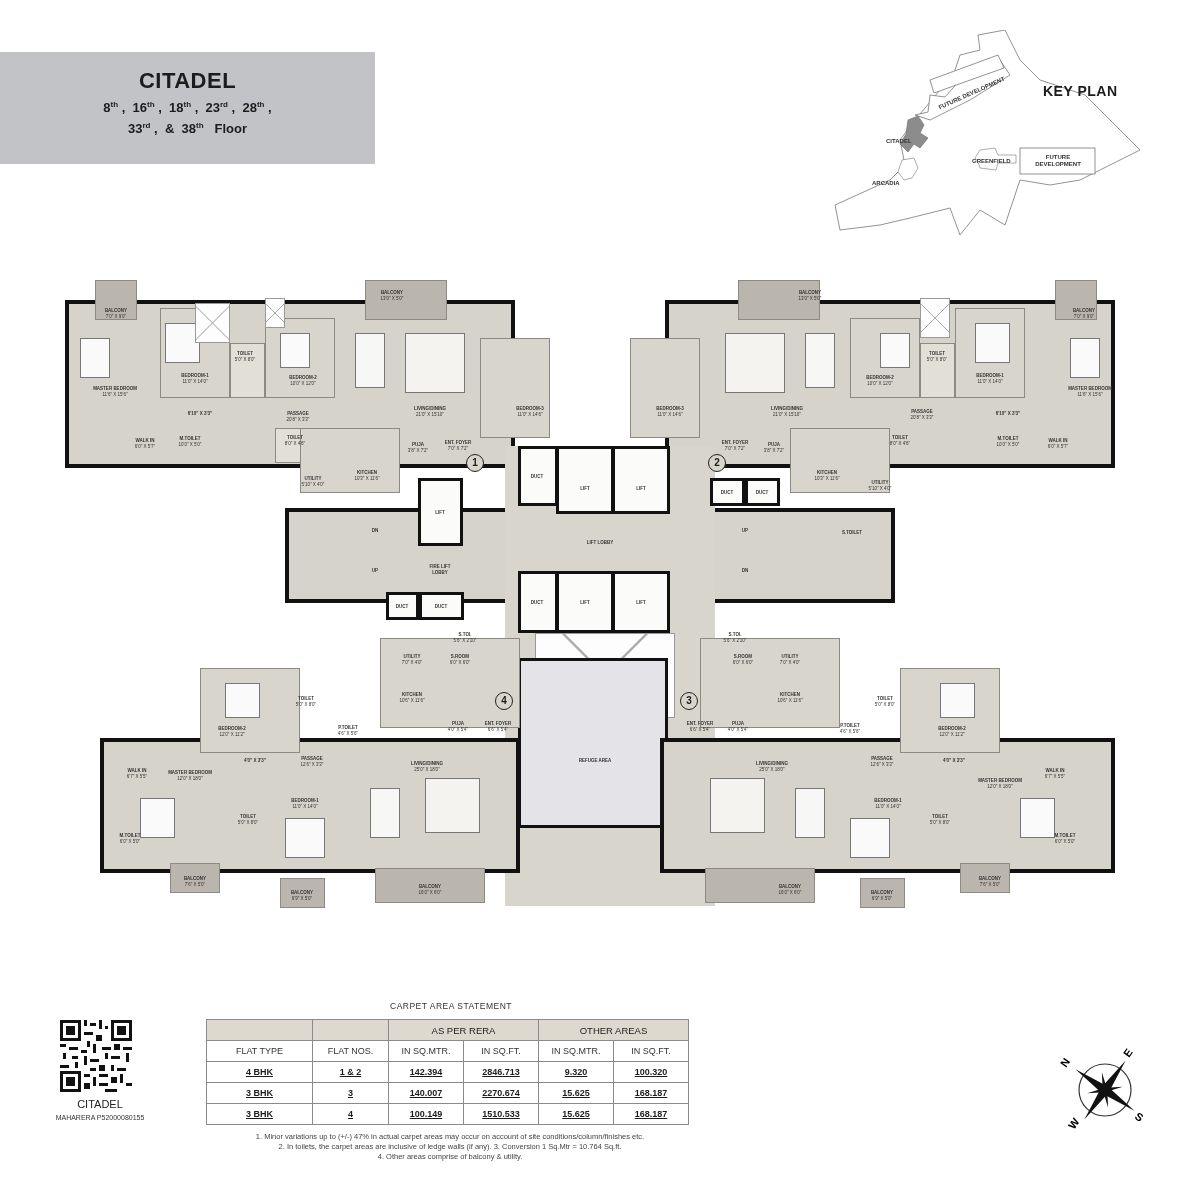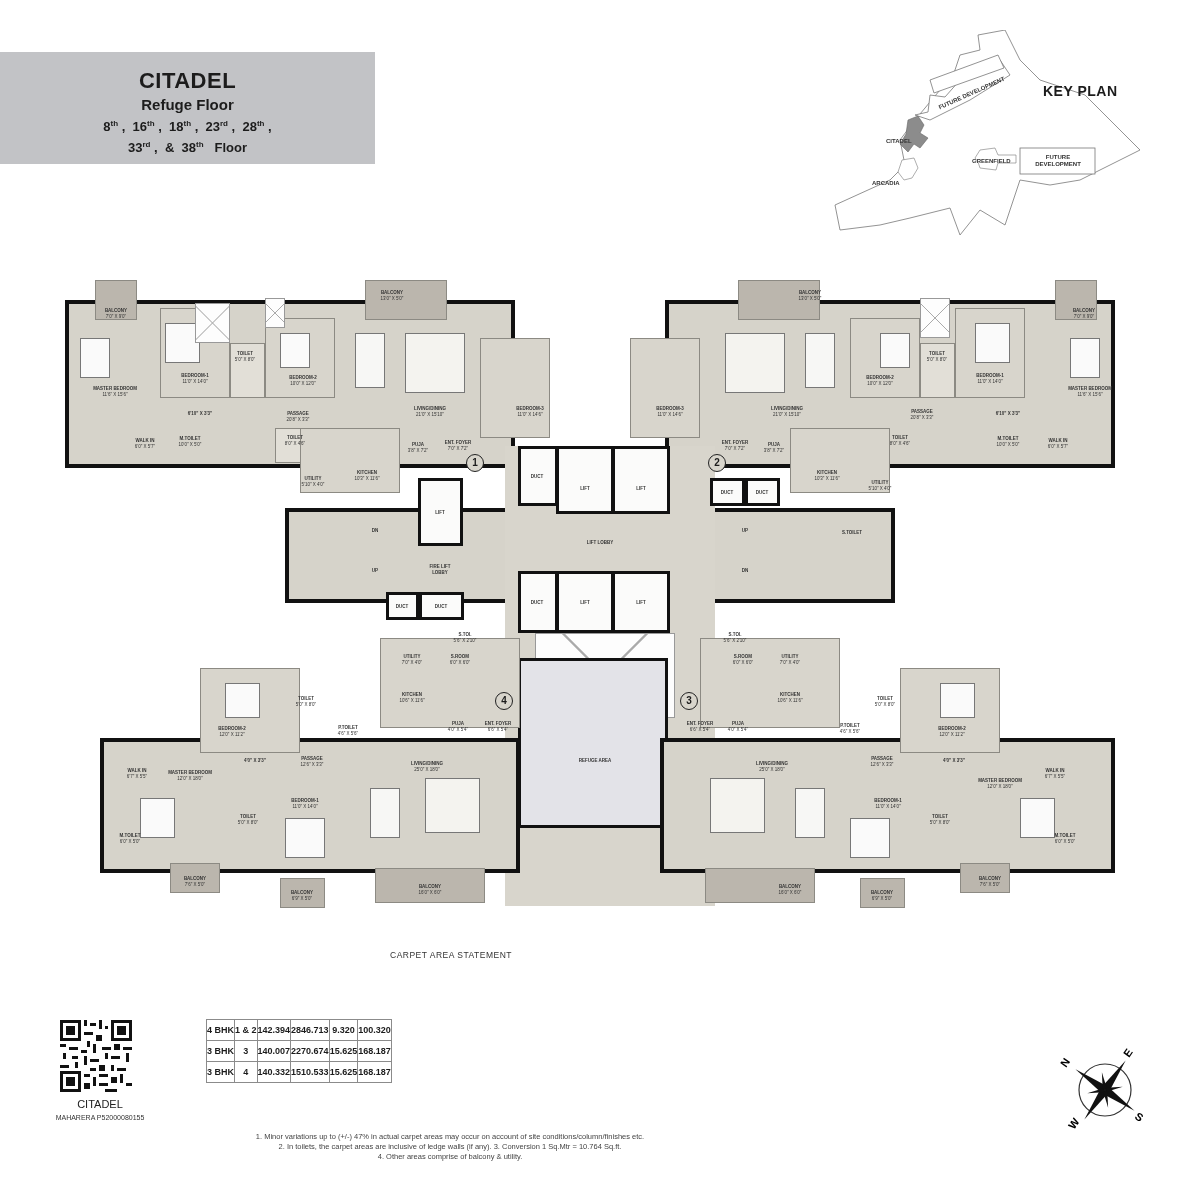--- a/index.html
+++ b/index.html
@@ -25,40 +25,39 @@
   .shaft{position:absolute;background:#fdfdfd;border:1px solid #999;box-sizing:border-box;
     background-image:linear-gradient(45deg,transparent 49%,#aaa 49.5%,#aaa 50.5%,transparent 51%),linear-gradient(-45deg,transparent 49%,#aaa 49.5%,#aaa 50.5%,transparent 51%);}
   .refuge{position:absolute;background:#e3e3e8;border:3px solid #111;box-sizing:border-box;}
   .lbl{position:absolute;font-size:4.5px;font-weight:bold;color:#333;text-align:center;line-height:6px;white-space:nowrap;transform:translateX(-50%);}
   .lbl b{display:block;font-weight:normal;}
   .flatno{position:absolute;width:16px;height:16px;border:1px solid #222;border-radius:50%;font-size:10px;font-weight:bold;text-align:center;line-height:16px;background:#d8d5cc;}
   .bed{position:absolute;background:#fafafa;border:1px solid #777;box-sizing:border-box;}
   .sofa{position:absolute;background:#f4f3ef;border:1px solid #777;box-sizing:border-box;}
   .table{position:absolute;background:#f7f7f5;border:1px solid #777;box-sizing:border-box;}
   
-  #carpet-title{left:390px;top:950px;font-size:8.5px;letter-spacing:0.5px;color:#333;}
+  #carpet-title{left:390px;top:1001px;font-size:8.5px;letter-spacing:0.5px;color:#333;}
   #carpet-table{left:206px;top:1019px;border-collapse:collapse;font-size:9px;}
   #carpet-table td,#carpet-table th{border:1px solid #8b8b8b;height:20px;text-align:center;padding:0;}
   #carpet-table thead tr:first-child th{background:#ddd9cf;font-weight:normal;font-size:9.5px;}
   #carpet-table .hdr2 th{font-weight:normal;color:#333;}
-  #carpet-table tbody td{font-weight:bold;}
+  #carpet-table tbody td{font-weight:bold;text-decoration:underline;}
   #notes{left:200px;top:1132px;width:500px;text-align:center;font-size:7.5px;line-height:10px;color:#444;}
   
   #qr{left:60px;top:1020px;width:72px;height:72px;}
   #qr-label{left:40px;top:1098px;width:120px;text-align:center;font-size:11px;color:#222;}
   #qr-rera{left:40px;top:1114px;width:120px;text-align:center;font-size:7px;color:#333;}
   
   #compass{left:1050px;top:1040px;width:100px;height:100px;}
 </style>
 </head>
 <body>
 
 <div id="title-box" class="abs">
   <div class="t1">CITADEL</div>
-  <div class="t2">Refuge Floor</div>
   <div class="t3">
     <span>
       <span>8</span><sup>th</sup> ,&nbsp;
       <span>16</span><sup>th</sup> ,&nbsp;
       <span>18</span><sup>th</sup> ,&nbsp;
       <span>23</span><sup>rd</sup> ,&nbsp;
       <span>28</span><sup>th</sup> ,
     </span><br>
     <span>
       <span>33</span><sup>rd</sup> ,&nbsp;
@@ -281,20 +280,34 @@
       <rect x="2" y="19" width="3" height="3" fill="#111"></rect>
     <path d="M8 0h1v2h-1zM10 1h2v1h-2zM13 0h1v3h-1zM15 2h1v1h-1zM8 4h3v1h-3zM12 5h2v2h-2zM9 7h1v2h-1zM0 8h2v1h-2zM3 9h3v1h-3zM7 10h2v1h-2zM11 8h1v3h-1zM14 9h3v1h-3zM18 8h2v2h-2zM21 9h3v1h-3zM1 11h1v2h-1zM4 12h2v1h-2zM8 12h1v3h-1zM10 13h3v1h-3zM15 11h1v2h-1zM17 12h3v1h-3zM22 11h1v3h-1zM0 15h3v1h-3zM5 14h1v2h-1zM10 16h2v1h-2zM13 15h2v2h-2zM17 15h1v2h-1zM19 16h3v1h-3zM8 18h2v1h-2zM11 19h1v3h-1zM13 18h3v1h-3zM17 19h2v2h-2zM20 18h1v3h-1zM22 21h2v1h-2zM8 21h2v2h-2zM13 21h3v1h-3zM15 23h4v1h-4z" fill="#111"></path>
   </svg>
 </div>
 <div id="qr-label" class="abs">CITADEL</div>
 <div id="qr-rera" class="abs">MAHARERA P52000080155</div>
 
 <div id="carpet-title" class="abs">CARPET AREA STATEMENT</div>
 <table id="carpet-table" class="abs">
   <thead>
+    <tr>
+      <th style="width:105px;"></th>
+      <th style="width:75px;"></th>
+      <th colspan="2">AS PER RERA</th>
+      <th colspan="2">OTHER AREAS</th>
+    </tr>
+    <tr class="hdr2">
+      <th>FLAT TYPE</th>
+      <th>FLAT NOS.</th>
+      <th style="width:74px;">IN SQ.MTR.</th>
+      <th style="width:74px;">IN SQ.FT.</th>
+      <th style="width:74px;">IN SQ.MTR.</th>
+      <th style="width:74px;">IN SQ.FT.</th>
+    </tr>
   </thead>
   <tbody>
     <tr>
       <td>4 BHK</td>
       <td>1 &amp; 2</td>
       <td>142.394</td>
       <td>2846.713</td>
       <td>9.320</td>
       <td>100.320</td>
     </tr>
@@ -302,21 +315,21 @@
       <td>3 BHK</td>
       <td>3</td>
       <td>140.007</td>
       <td>2270.674</td>
       <td>15.625</td>
       <td>168.187</td>
     </tr>
     <tr>
       <td>3 BHK</td>
       <td>4</td>
-      <td>140.332</td>
+      <td>100.149</td>
       <td>1510.533</td>
       <td>15.625</td>
       <td>168.187</td>
     </tr>
   </tbody>
 </table>
 <div id="notes" class="abs">
   <div>1. Minor variations up to (+/-) 47% in actual carpet areas may occur on account of site conditions/column/finishes etc.</div>
   <div>2. In toilets, the carpet areas are inclusive of ledge walls (if any). 3. Conversion 1 Sq.Mtr = 10.764 Sq.ft.</div>
   <div>4. Other areas comprise of balcony &amp; utility.</div>

